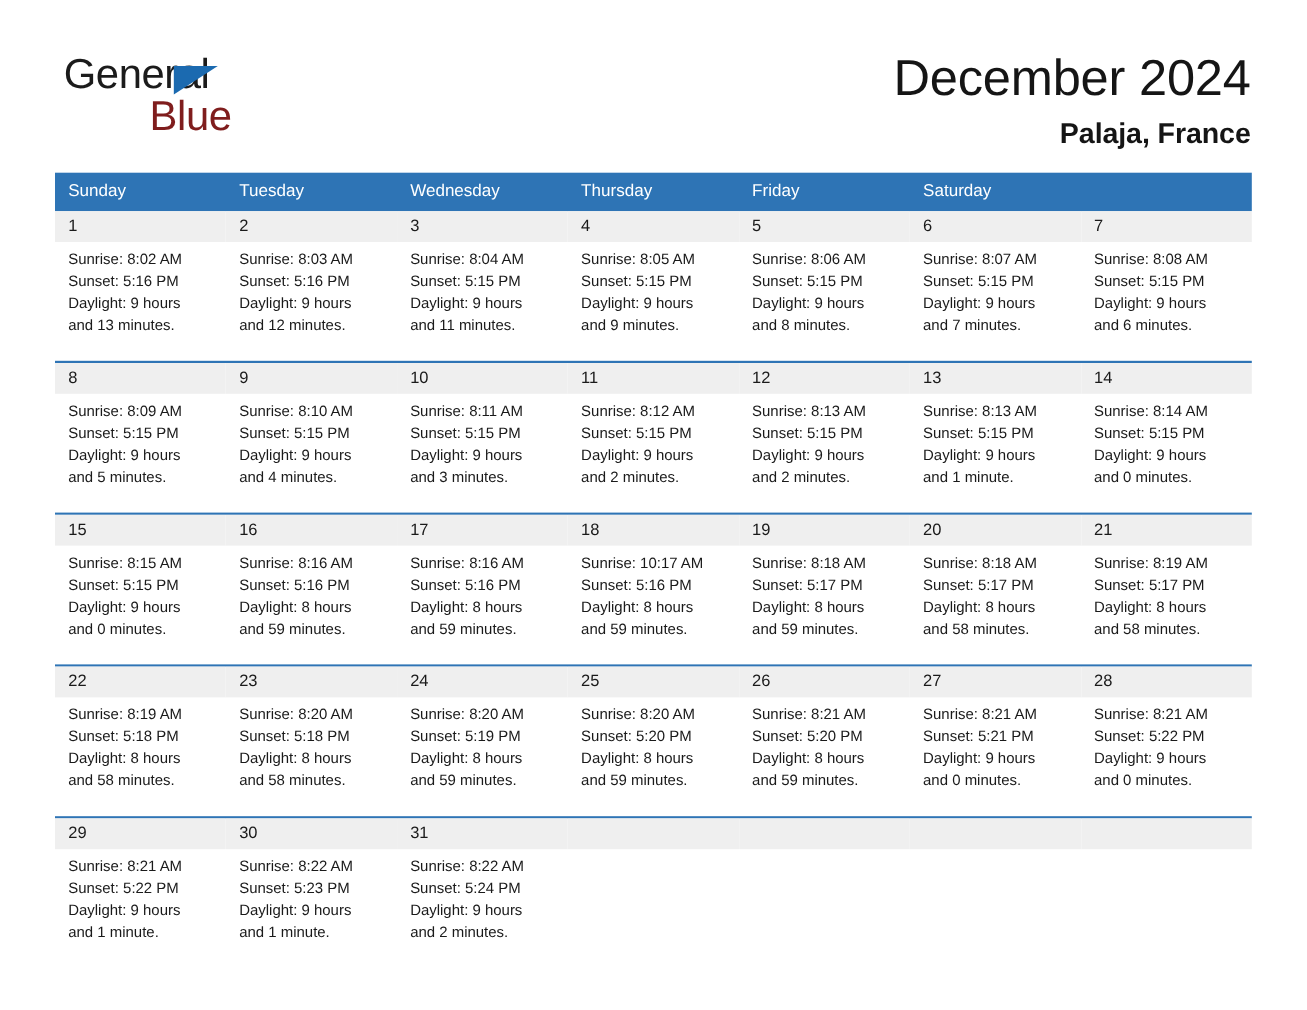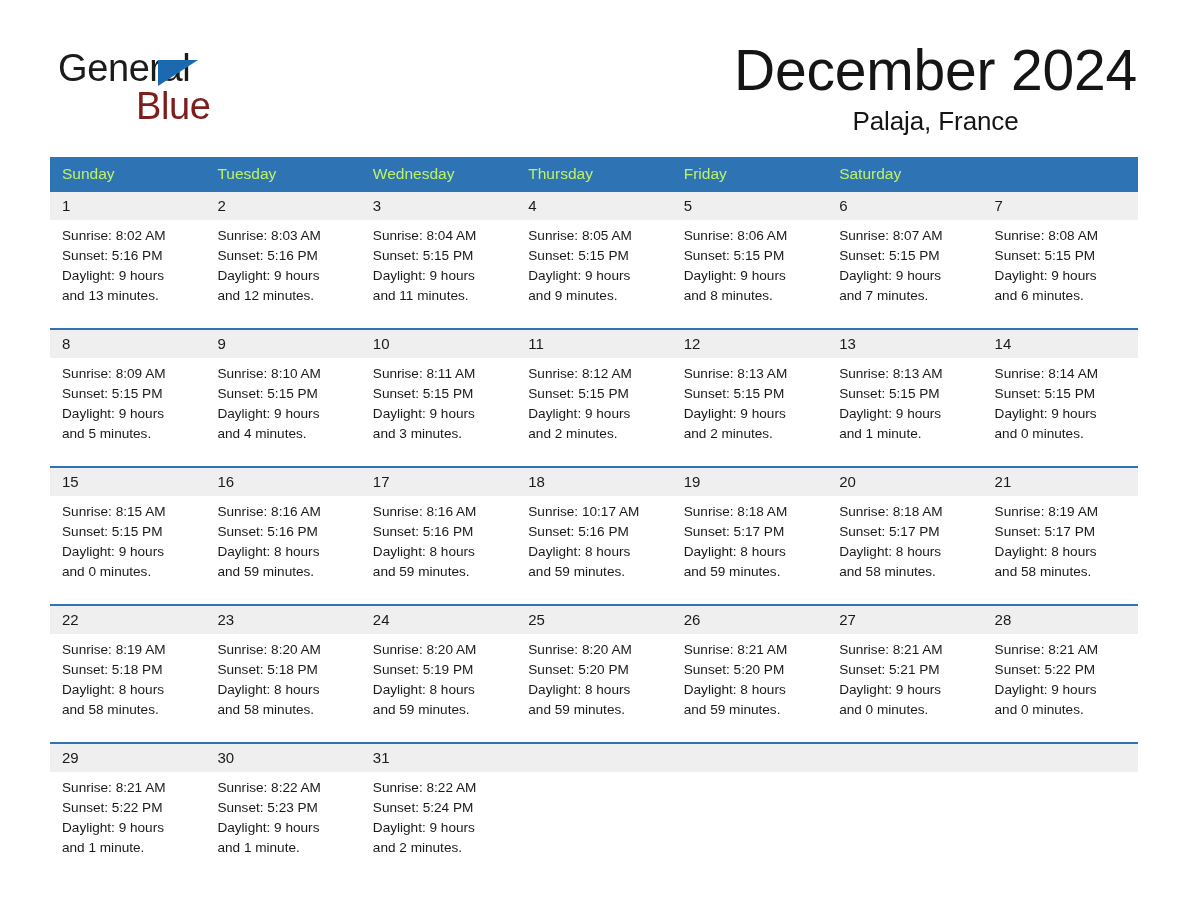--- a/index.html
+++ b/index.html
@@ -71,53 +71,52 @@
     font-weight: 400;
   }
 
   .title-block {
     position: absolute;
     right: 0;
     top: 0;
     text-align: right;
   }
   .cal-title {
-    font-size: 57px;
+    font-size: 46px;
     line-height: 52px;
     font-weight: 400;
     color: #151515;
     letter-spacing: -0.2px;
     white-space: nowrap;
   }
   .cal-subtitle {
     margin-top: 10px;
     font-size: 26px;
     line-height: 30px;
-    font-weight: 400;
+    font-weight: 700;
     color: #151515;
     letter-spacing: -0.1px;
     white-space: nowrap;
-    text-align: center;
   }
 
   
   .calendar {
     position: absolute;
     left: 50px;
     top: 157px;
     width: 1088px;
   }
 
   .weekday-row {
     display: grid;
     grid-template-columns: repeat(7, 1fr);
     background: #2e74b5;
   }
   .weekday {
-    color: #bef264;
+    color: #ffffff;
     font-size: 15.5px;
     line-height: 18px;
     padding: 8px 0 8px 12px;
     height: 19px;
     box-sizing: content-box;
     white-space: nowrap;
   }
 
   .week-row {
     display: grid;

